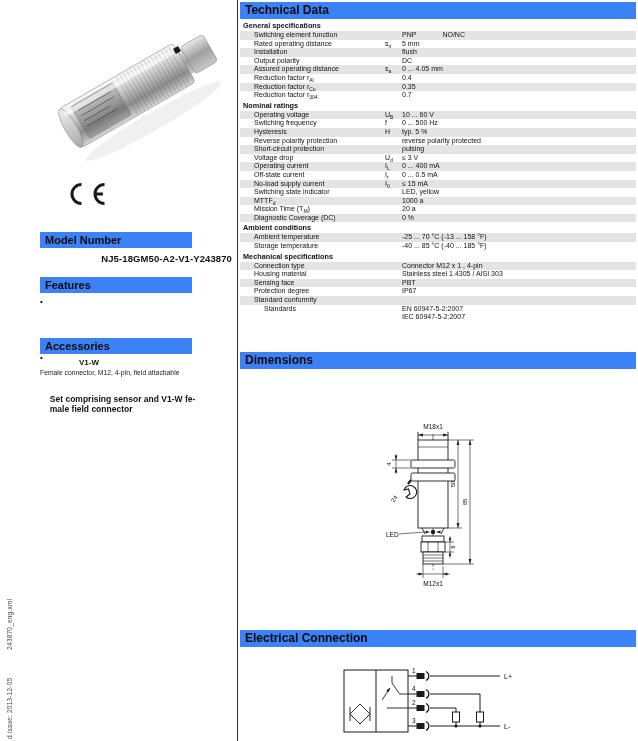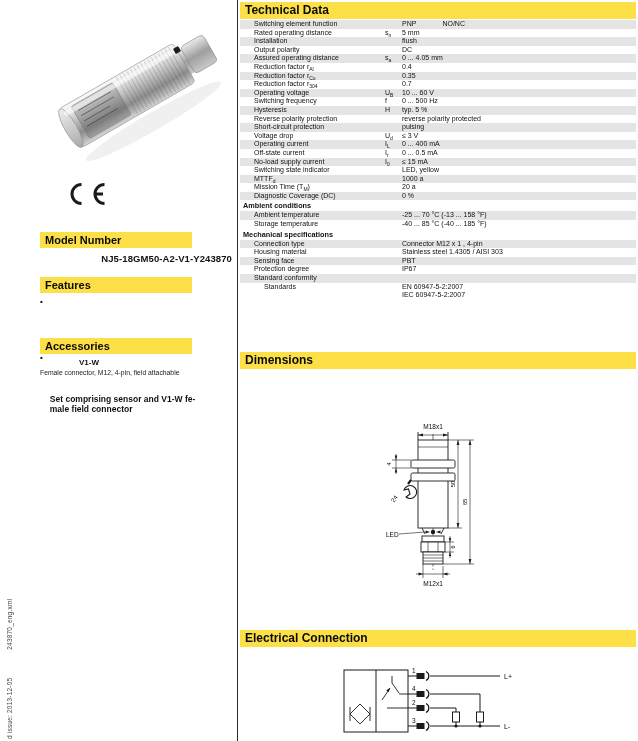--- a/index.html
+++ b/index.html
@@ -4,21 +4,21 @@
 <style>
   html,body{margin:0;padding:0;}
   body{
     width:638px;height:741px;position:relative;overflow:hidden;
     background:#ffffff;color:#111;
     font-family:"Liberation Sans","DejaVu Sans",sans-serif;
     -webkit-font-smoothing:antialiased;
   }
   .divider{position:absolute;left:237px;top:0;width:1px;height:741px;background:#2a2a2a;}
   
-  .bar{background:#fde047;font-weight:bold;color:#0a0a0a;box-sizing:border-box;}
+  .bar{background:#3b82f6;font-weight:bold;color:#0a0a0a;box-sizing:border-box;}
   .bar-left{position:absolute;left:40px;width:152px;height:16px;font-size:11px;line-height:16px;padding-left:5px;}
   .bar-right{position:absolute;left:240px;width:396px;height:17px;font-size:12px;line-height:17px;padding-left:5px;}
   
   .photo-wrap{position:absolute;left:42px;top:4px;width:188px;height:174px;}
   .ce-wrap{position:absolute;left:64px;top:180px;width:44px;height:28px;}
   .model-value{position:absolute;left:40px;top:253px;width:192px;font-size:9.5px;font-weight:bold;letter-spacing:.1px;text-align:right;}
   .features-list{position:absolute;left:40px;top:297px;width:192px;}
   .bullet{display:flex;gap:7px;font-weight:bold;font-size:8.5px;line-height:10px;margin-bottom:5px;}
   .bullet .dot{font-size:8px;}
   .bullet .btxt{white-space:pre-line;margin-top:41px;}
@@ -143,20 +143,21 @@
   <span>Accessories</span>
 </div>
 <div class="acc-name">V1-W</div>
 <div class="acc-desc">Female connector, M12, 4-pin, field attachable</div>
 
 <div class="bar bar-right" style="top:2px">
   <span>Technical Data</span>
 </div>
 
 <div class="tech-table" id="tech-table">
+    <div class="sec-h">General specifications</div>
     <div class="t-row stripe">
       <span class="t-label">Switching element function</span>
       <span class="t-sym"></span>
       <span class="t-val">PNP<span class="v2">NO/NC</span></span>
     </div>
     <div class="t-row">
       <span class="t-label">Rated operating distance</span>
       <span class="t-sym">s<sub>n</sub></span>
       <span class="t-val">5 mm</span>
     </div>
@@ -183,20 +184,21 @@
     <div class="t-row stripe">
       <span class="t-label">Reduction factor r<sub>Cu</sub></span>
       <span class="t-sym"></span>
       <span class="t-val">0.35</span>
     </div>
     <div class="t-row">
       <span class="t-label">Reduction factor r<sub>304</sub></span>
       <span class="t-sym"></span>
       <span class="t-val">0.7</span>
     </div>
+    <div class="sec-h">Nominal ratings</div>
     <div class="t-row stripe">
       <span class="t-label">Operating voltage</span>
       <span class="t-sym">U<sub>B</sub></span>
       <span class="t-val">10 ... 60 V</span>
     </div>
     <div class="t-row">
       <span class="t-label">Switching frequency</span>
       <span class="t-sym">f</span>
       <span class="t-val">0 ... 500 Hz</span>
     </div>

